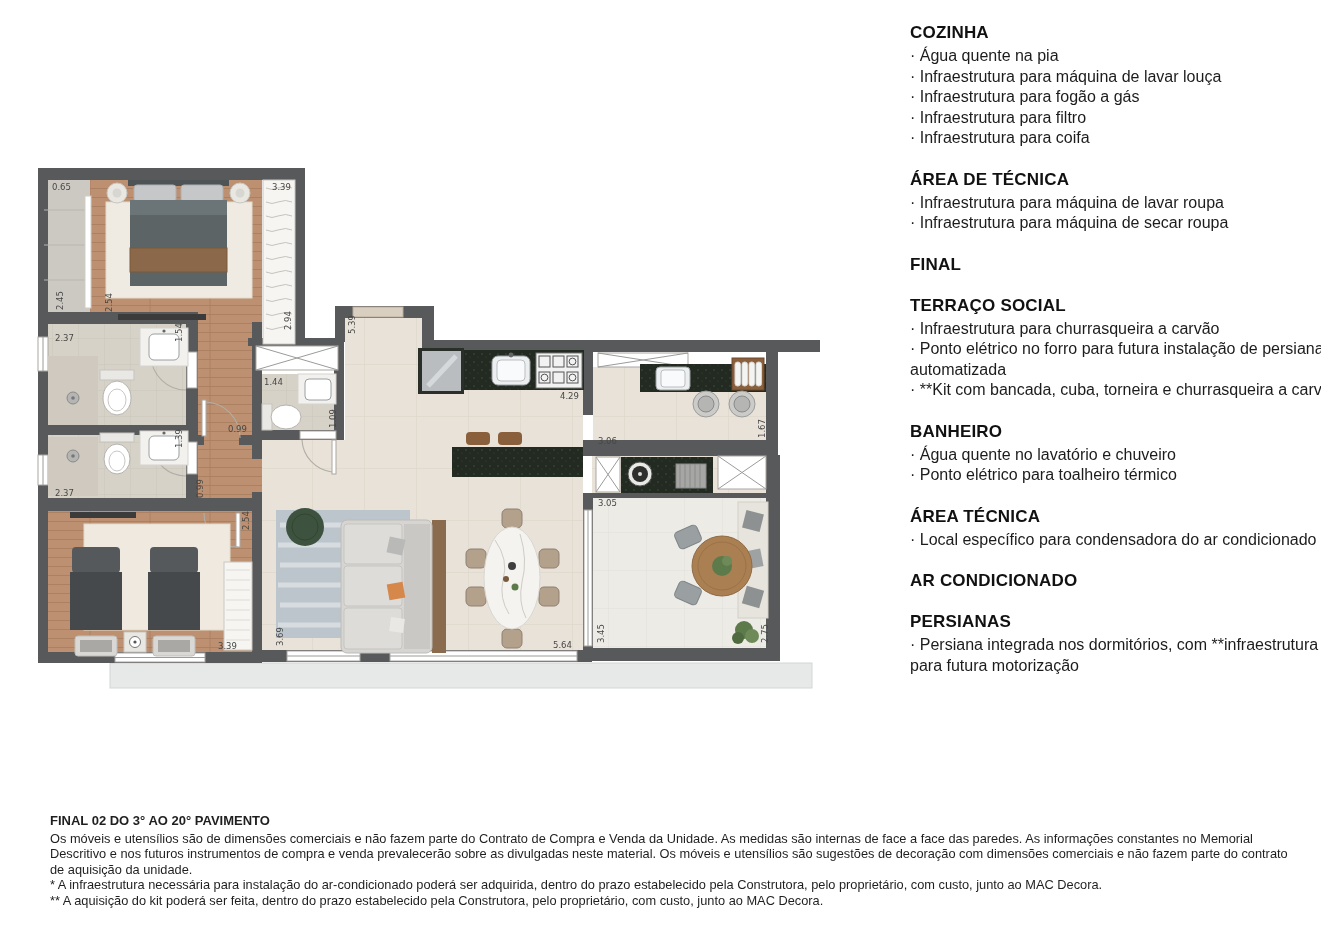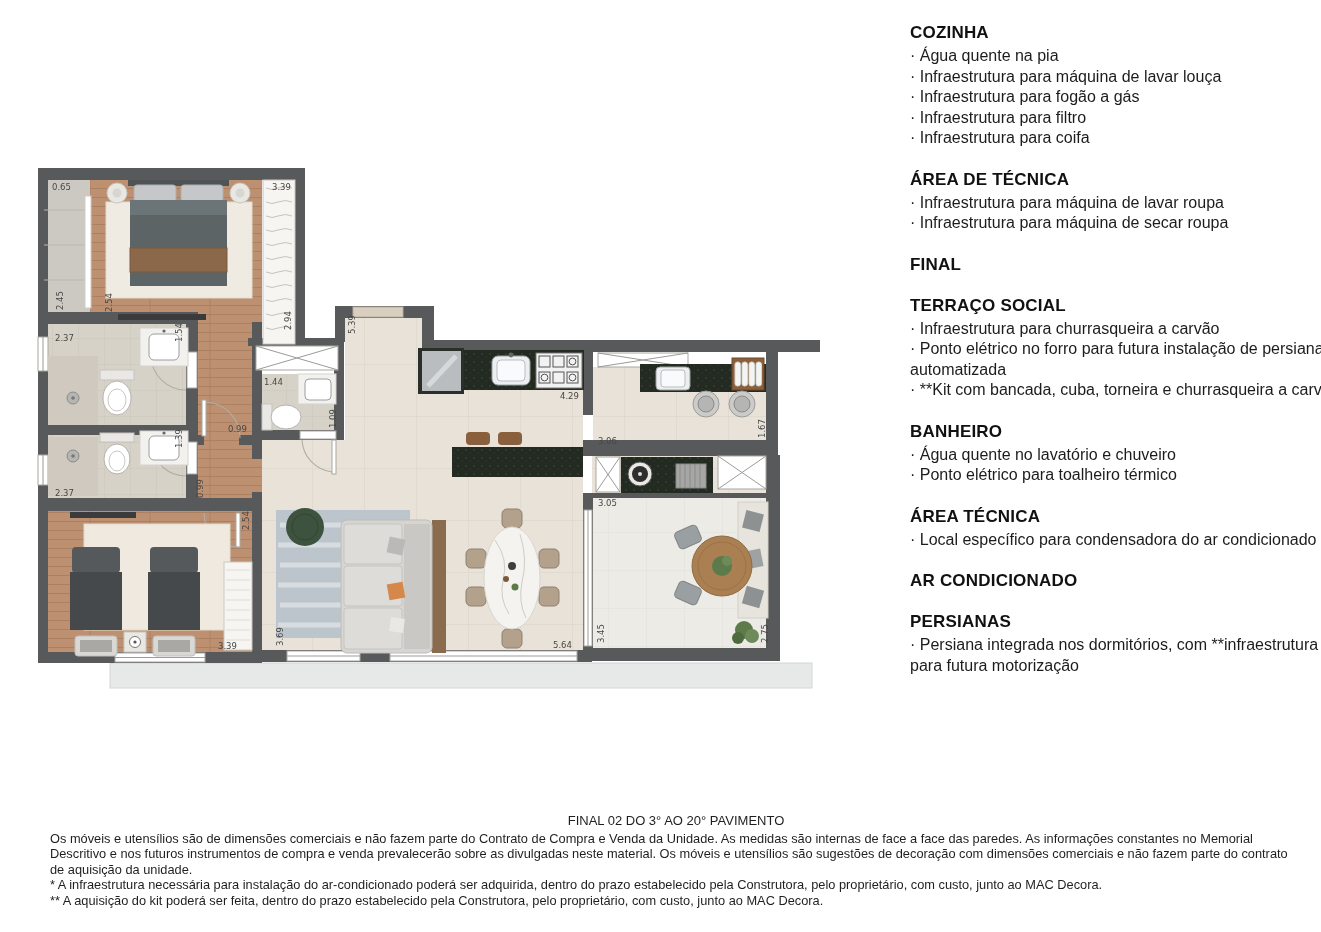--- a/index.html
+++ b/index.html
@@ -13,21 +13,21 @@
   .dim{font:8.5px "DejaVu Sans",sans-serif;fill:#474747;}
   .arc{fill:none;stroke:#b2aea6;stroke-width:1.1;}
   
   #features{position:absolute;left:862px;top:22px;width:436px;color:#1c1c1c;margin-left:48px;}
   #features section{margin:0 0 20px 0;}
   #features h2{font-size:17px;line-height:21px;font-weight:800;letter-spacing:.2px;
                color:#111;margin:0 0 3px 0;}
   #features p{font-size:16px;line-height:20.5px;font-weight:500;margin:0;}
   
   #footer{position:absolute;left:50px;top:813px;width:1252px;color:#1f1f1f;}
-  #footer .ftitle{font-size:13px;font-weight:normal;margin:0 0 2px 0;text-align:center;}
+  #footer .ftitle{font-size:13px;font-weight:bold;margin:0 0 2px 0;}
   #footer p{font-size:12.8px;line-height:15.5px;margin:0;}
 </style>
 </head>
 <body>
 
 <div id="page">
 
   <svg id="plan-svg" width="1321" height="932" viewBox="0 0 1321 932" xmlns="http://www.w3.org/2000/svg">
     <defs>
       <pattern id="pWood" width="60" height="9" patternUnits="userSpaceOnUse">

